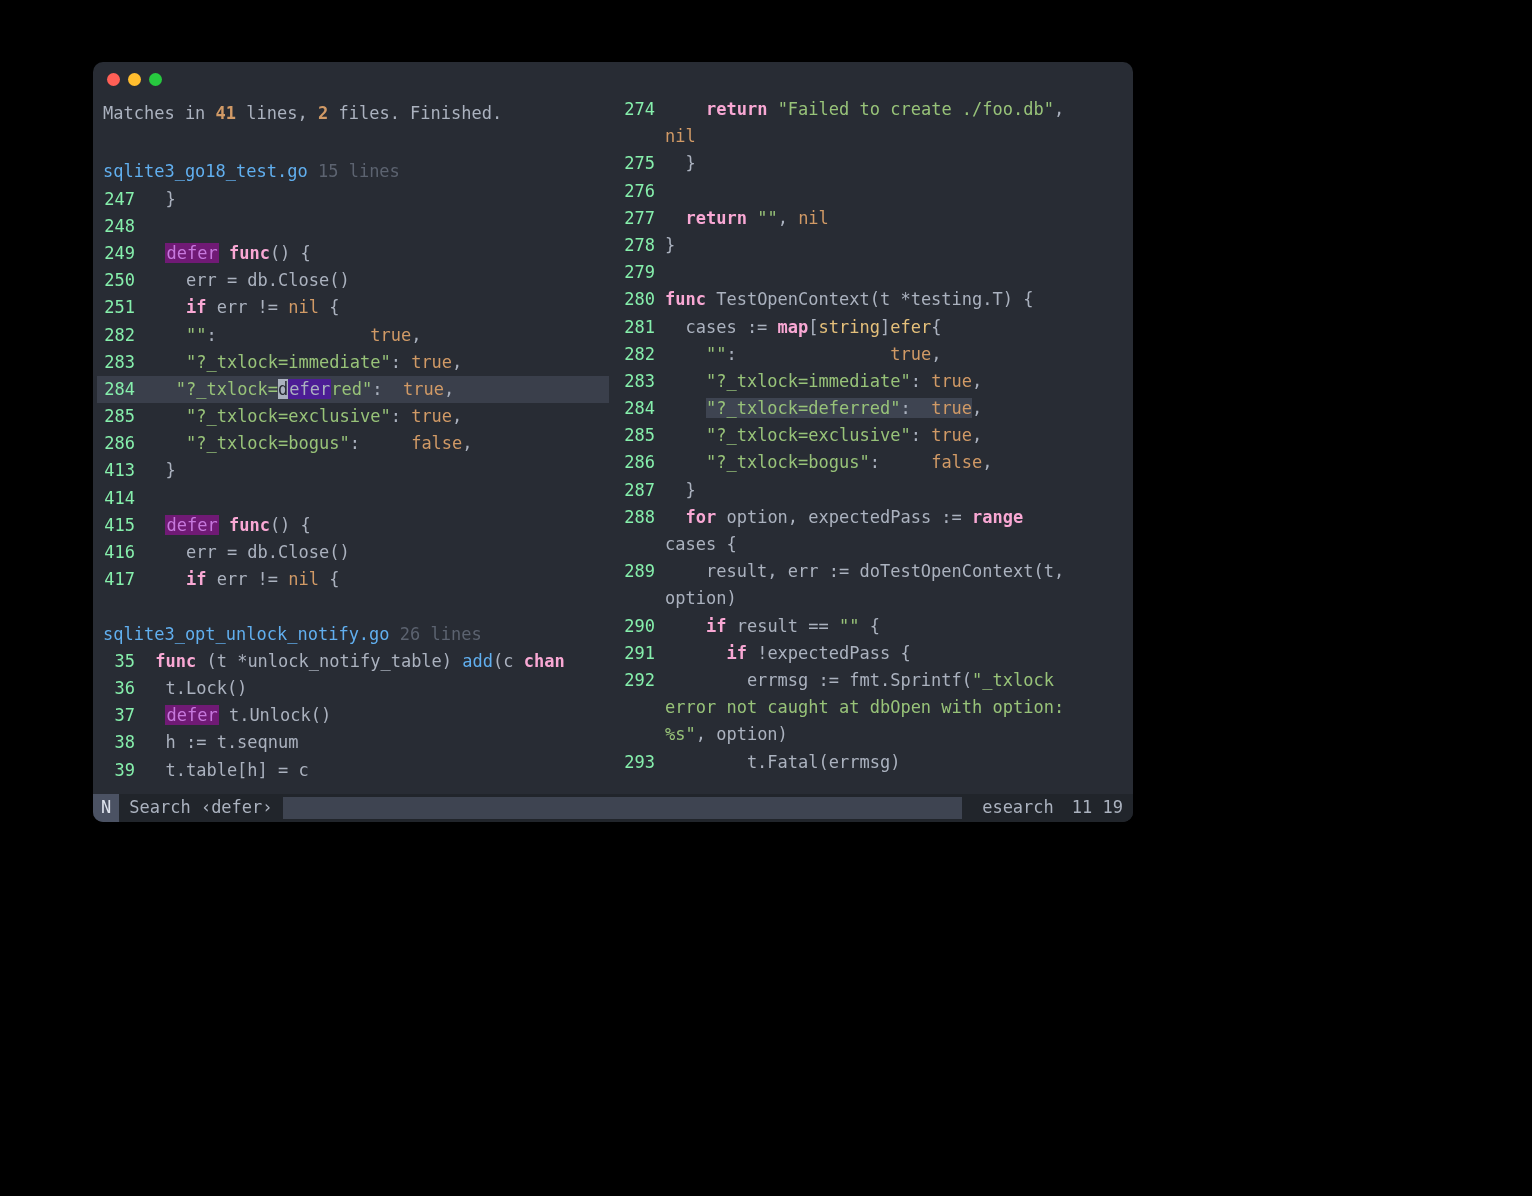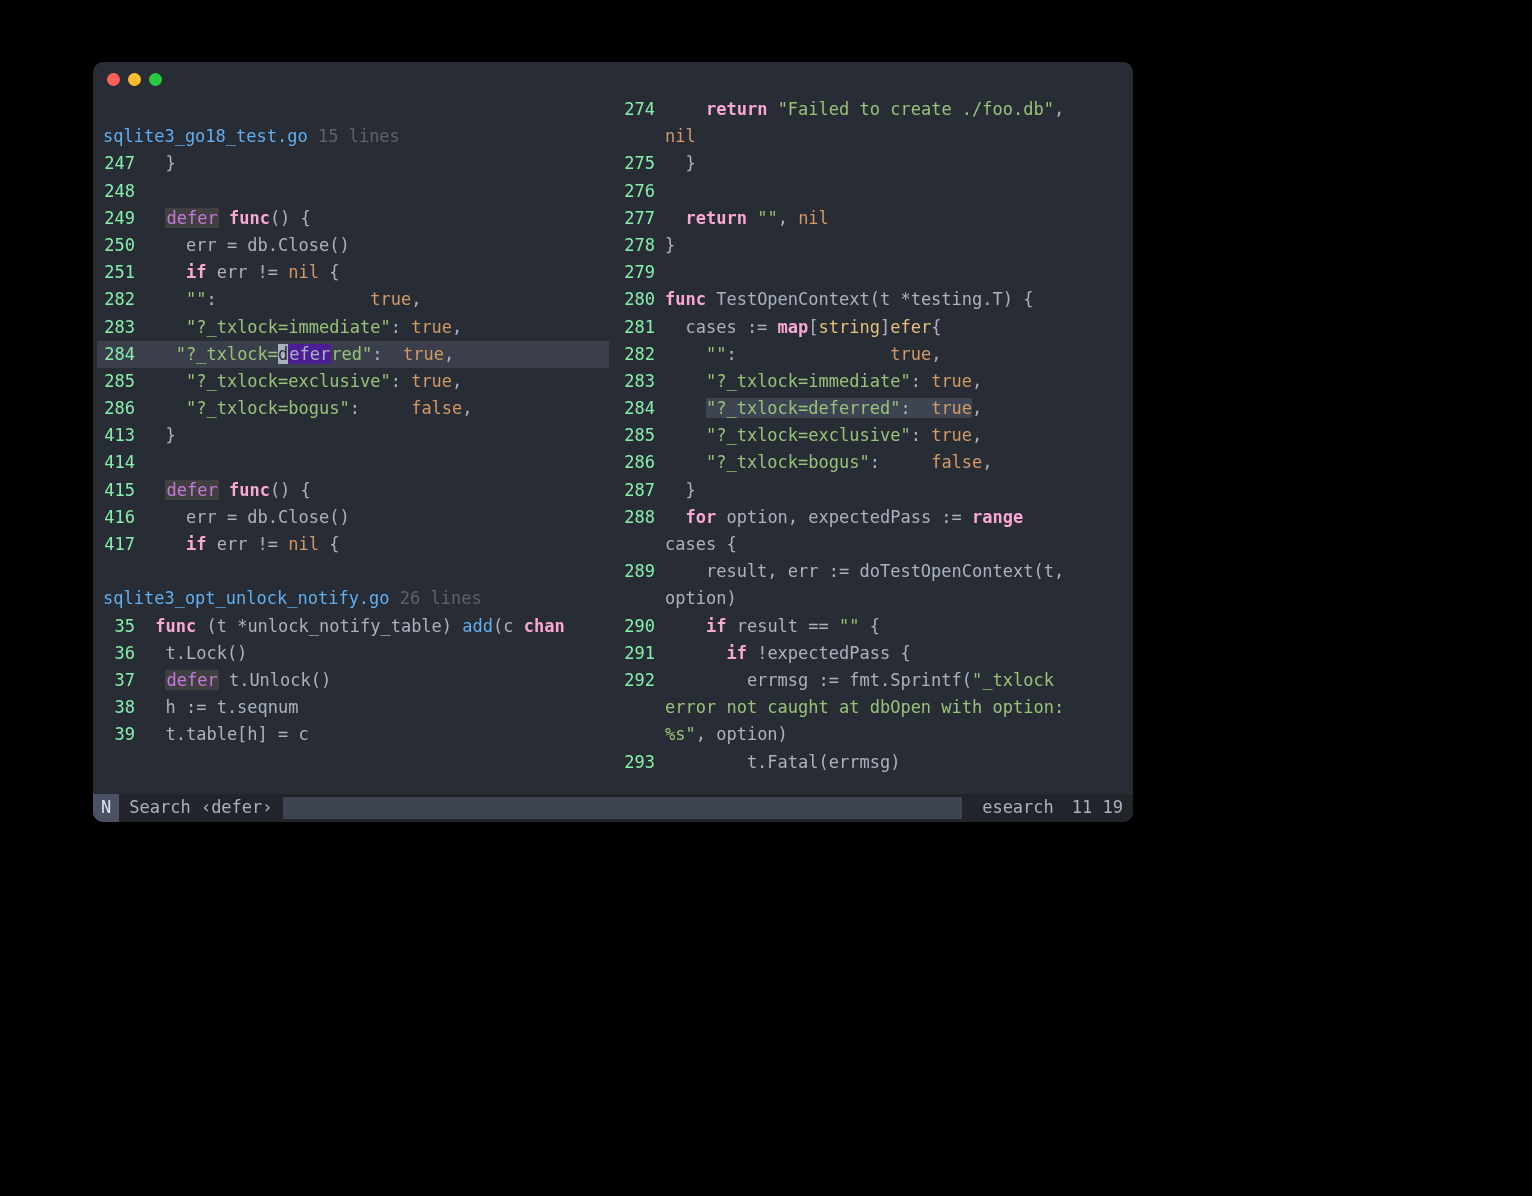--- a/index.html
+++ b/index.html
@@ -37,21 +37,21 @@
     height: calc(100% - 34px - 28px);
   }
   .pane { flex: 1; padding: 0 4px; overflow: hidden; }
   .pane-left { border-right: 0px solid #3a3f4b; }
   .line { white-space: pre; color: #abb2bf; }
   .gutter { color: #86efac; display: inline-block; width: 48px; text-align: right; padding-right: 10px; }
   .summary { color: #abb2bf; padding: 4px 6px; }
   .summary .num { color: #d19a66; font-weight: bold; }
   .file { color: #61afef; padding-left: 6px; }
   .file-count { color: #5c6370; }
-  .kw-defer-hl { background: #404040; color: #c678dd; padding: 0 1px; }
+  .kw-defer-hl { background: #701a75; color: #c678dd; padding: 0 1px; }
   .kw-purple { color: #f9a8d4; font-weight: bold; }
   .kw-blue { color: #61afef; }
   .kw-green { color: #98c379; }
   .kw-orange { color: #d19a66; }
   .kw-yellow { color: #e5c07b; }
   .current-line { background: #3a3f4b; display: block; }
   .cursor-block { background: #abb2bf; color: #282c34; }
   .ref-hl { background: #3e4451; }
   .match-hl { background: #4c1d95; padding: 0 1px; border-radius:1px;}
   .statusbar {
@@ -73,20 +73,21 @@
 
 <div class="window">
   <div class="titlebar">
     <div class="traffic red"></div>
     <div class="traffic yellow"></div>
     <div class="traffic green"></div>
   </div>
   <div class="content">
 
     <div class="pane pane-left">
+      <div class="summary line"><span>Matches in </span><span class="num">41</span><span> lines, </span><span class="num">2</span><span> files. Finished.</span></div>
       <div class="line">&nbsp;</div>
       <div class="line file"><span>sqlite3_go18_test.go</span> <span class="file-count">15 lines</span></div>
       <div class="line"><span class="gutter">247</span>  <span>}</span></div>
       <div class="line"><span class="gutter">248</span></div>
       <div class="line"><span class="gutter">249</span>  <span class="kw-defer-hl">defer</span> <span class="kw-purple">func</span><span>() {</span></div>
       <div class="line"><span class="gutter">250</span><span>    err = db.Close()</span></div>
       <div class="line"><span class="gutter">251</span>    <span class="kw-purple">if</span><span> err != </span><span class="kw-orange">nil</span><span> {</span></div>
       <div class="line"><span class="gutter">282</span>    <span class="kw-green">""</span><span>:               </span><span class="kw-orange">true</span><span>,</span></div>
       <div class="line"><span class="gutter">283</span>    <span class="kw-green">"?_txlock=immediate"</span><span>: </span><span class="kw-orange">true</span><span>,</span></div>
       <div class="line current-line"><span class="gutter">284</span>   <span class="kw-green">"?_txlock=</span><span class="cursor-block">d</span><span class="match-hl">efer</span><span class="kw-green">red"</span><span>:  </span><span class="kw-orange">true</span><span>,</span></div>

